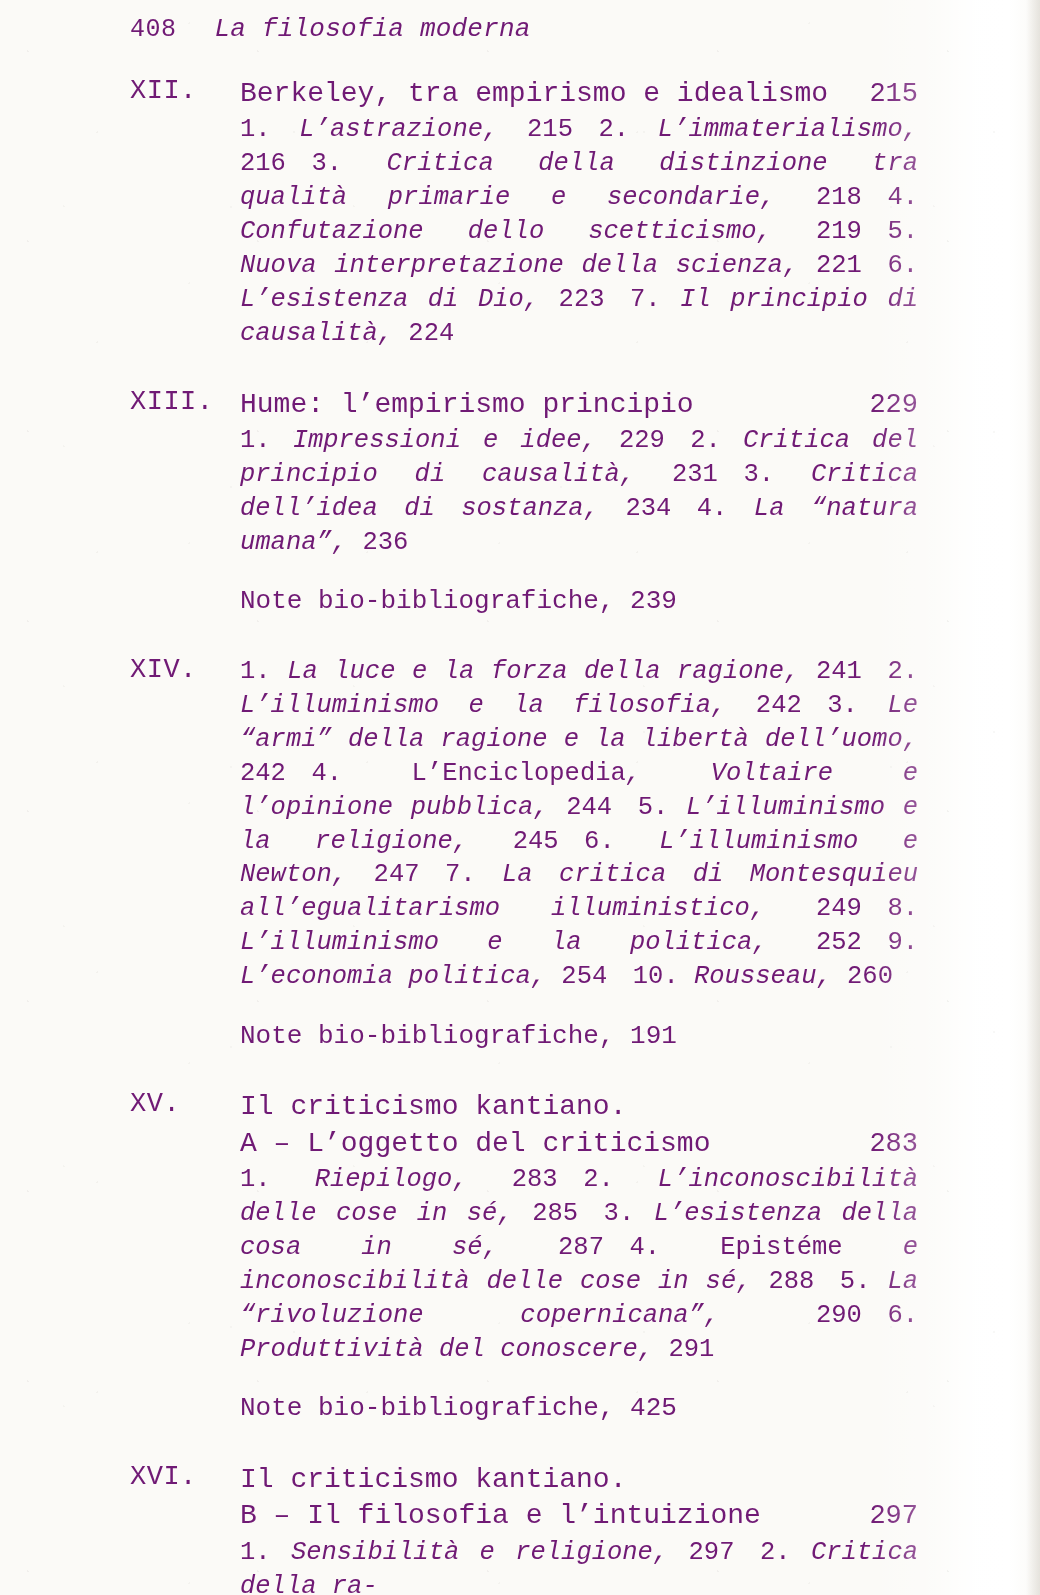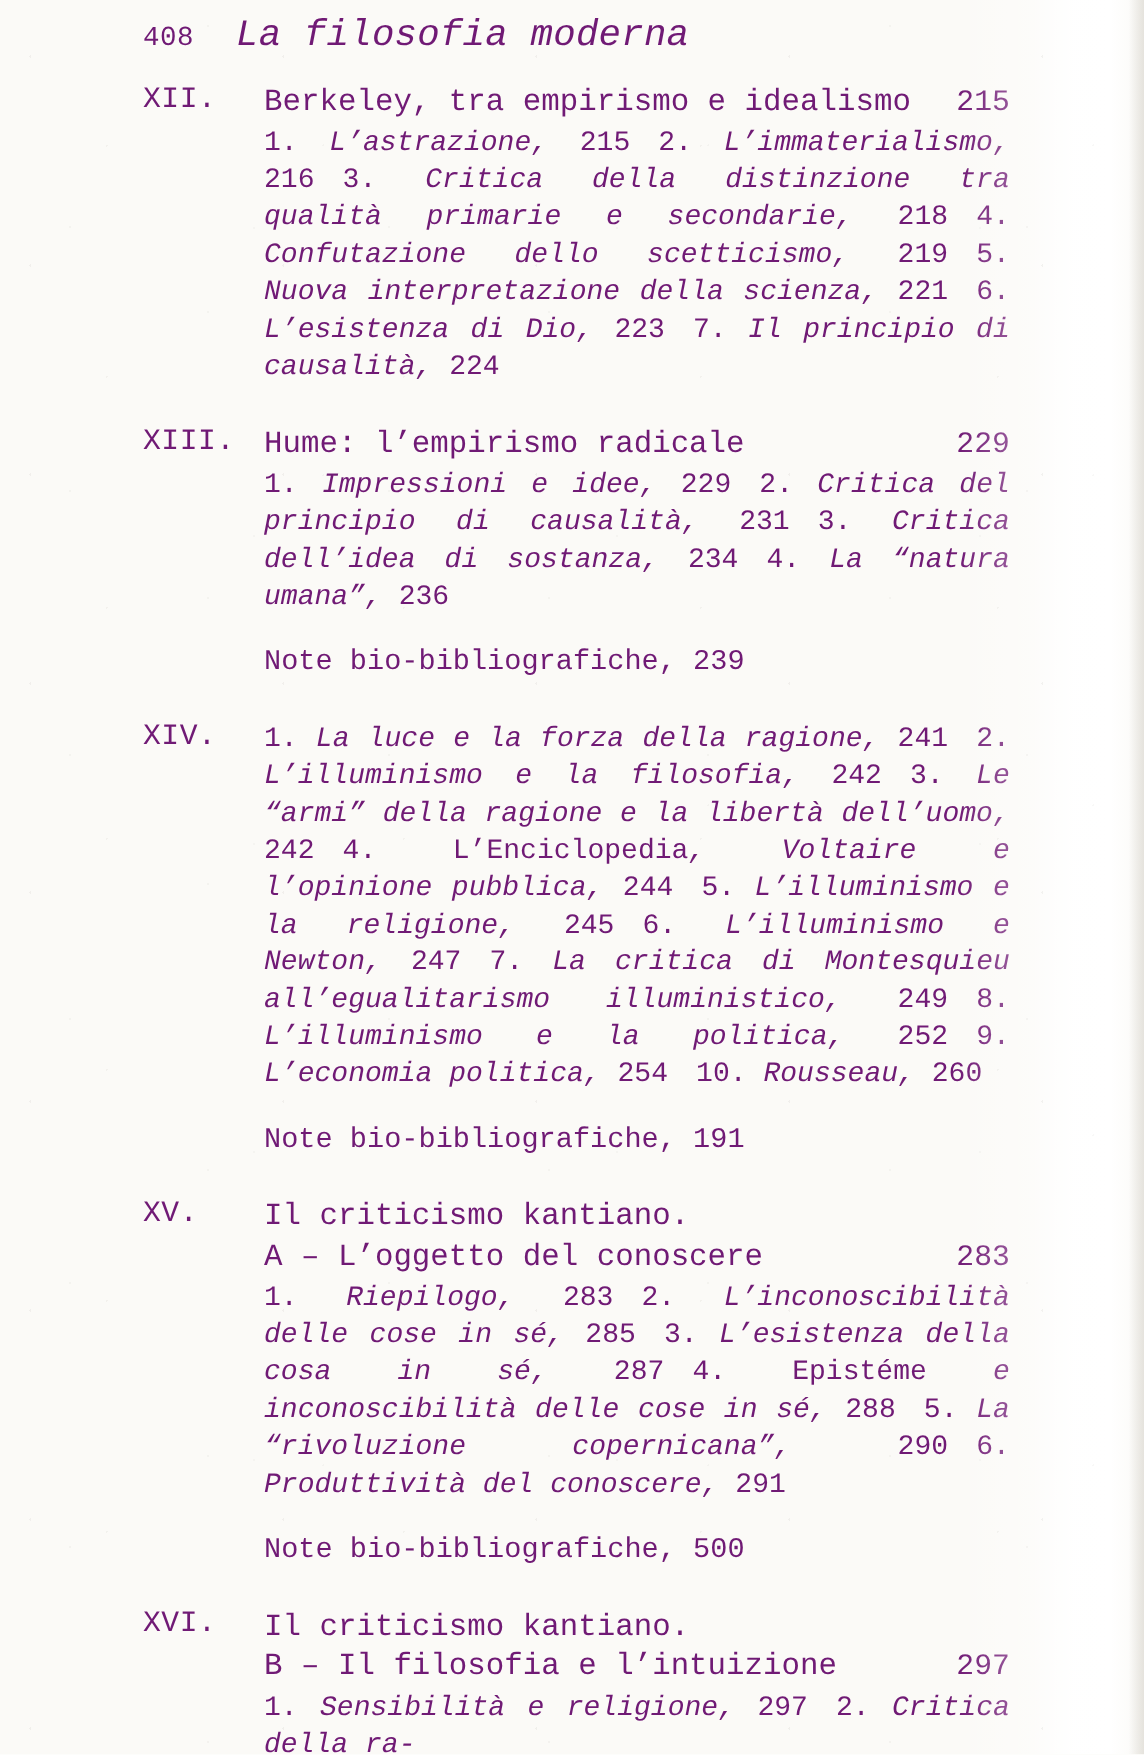--- a/index.html
+++ b/index.html
@@ -70,21 +70,21 @@
     align-items: baseline;
     gap: 38px;
     font-size: 25px;
   }
   .folio {
     font-style: normal;
     letter-spacing: .5px;
   }
   .head-title {
     font-style: italic;
-    font-size: 34px;
+    font-size: 26px;
     letter-spacing: .2px;
   }
 
   
   .toc {
     position: absolute;
     top: 76px;
     left: 0;
     width: 1000px;
   }
@@ -169,21 +169,21 @@
             <span class="title-fill"></span>
             <span class="title-page">215</span>
           </div>
           <p class="subs"><span class="num">1.</span> <span>L’astrazione</span>, <span class="num">215</span>  <span class="num">2.</span> <span>L’immaterialismo</span>, <span class="num">216</span>  <span class="num">3.</span> <span>Critica della distinzione tra qualità primarie e secondarie</span>, <span class="num">218</span>  <span class="num">4.</span> <span>Confutazione dello scetticismo</span>, <span class="num">219</span>  <span class="num">5.</span> <span>Nuova interpretazione della scienza</span>, <span class="num">221</span>  <span class="num">6.</span> <span>L’esistenza di Dio</span>, <span class="num">223</span>  <span class="num">7.</span> <span>Il principio di causalità</span>, <span class="num">224</span></p>
         </div>
       </div>
       <div class="entry">
         <div class="roman">XIII.</div>
         <div class="entry-body">
           <div class="title-line">
-            <span class="title-text">Hume: l’empirismo radicale</span>
+            <span class="title-text">Hume: l’empirismo principio</span>
             <span class="title-fill"></span>
             <span class="title-page">229</span>
           </div>
           <p class="subs"><span class="num">1.</span> <span>Impressioni e idee</span>, <span class="num">229</span>  <span class="num">2.</span> <span>Critica del principio di causalità</span>, <span class="num">231</span>  <span class="num">3.</span> <span>Critica dell’idea di sostanza</span>, <span class="num">234</span>  <span class="num">4.</span> <span>La “natura umana”</span>, <span class="num">236</span></p>
           <div class="notes">Note bio-bibliografiche, 239</div>
         </div>
       </div>
       <div class="entry">
         <div class="roman">XIV.</div>
         <div class="entry-body">
@@ -193,26 +193,26 @@
       </div>
       <div class="entry">
         <div class="roman">XV.</div>
         <div class="entry-body">
           <div class="title-line">
             <span class="title-text">Il criticismo kantiano.</span>
             <span class="title-fill"></span>
             <span class="title-page"></span>
           </div>
           <div class="title-line">
-            <span class="title-text">A – L’oggetto del conoscere</span>
+            <span class="title-text">A – L’oggetto del criticismo</span>
             <span class="title-fill"></span>
             <span class="title-page">283</span>
           </div>
           <p class="subs"><span class="num">1.</span> <span>Riepilogo</span>, <span class="num">283</span>  <span class="num">2.</span> <span>L’inconoscibilità delle cose in sé</span>, <span class="num">285</span>  <span class="num">3.</span> <span>L’esistenza della cosa in sé</span>, <span class="num">287</span>  <span class="num">4.</span> <span class="rm">Epistéme</span><span> e inconoscibilità delle cose in sé</span>, <span class="num">288</span>  <span class="num">5.</span> <span>La “rivoluzione copernicana”</span>, <span class="num">290</span>  <span class="num">6.</span> <span>Produttività del conoscere</span>, <span class="num">291</span></p>
-          <div class="notes">Note bio-bibliografiche, 500</div>
+          <div class="notes">Note bio-bibliografiche, 425</div>
         </div>
       </div>
       <div class="entry">
         <div class="roman">XVI.</div>
         <div class="entry-body">
           <div class="title-line">
             <span class="title-text">Il criticismo kantiano.</span>
             <span class="title-fill"></span>
             <span class="title-page"></span>
           </div>

